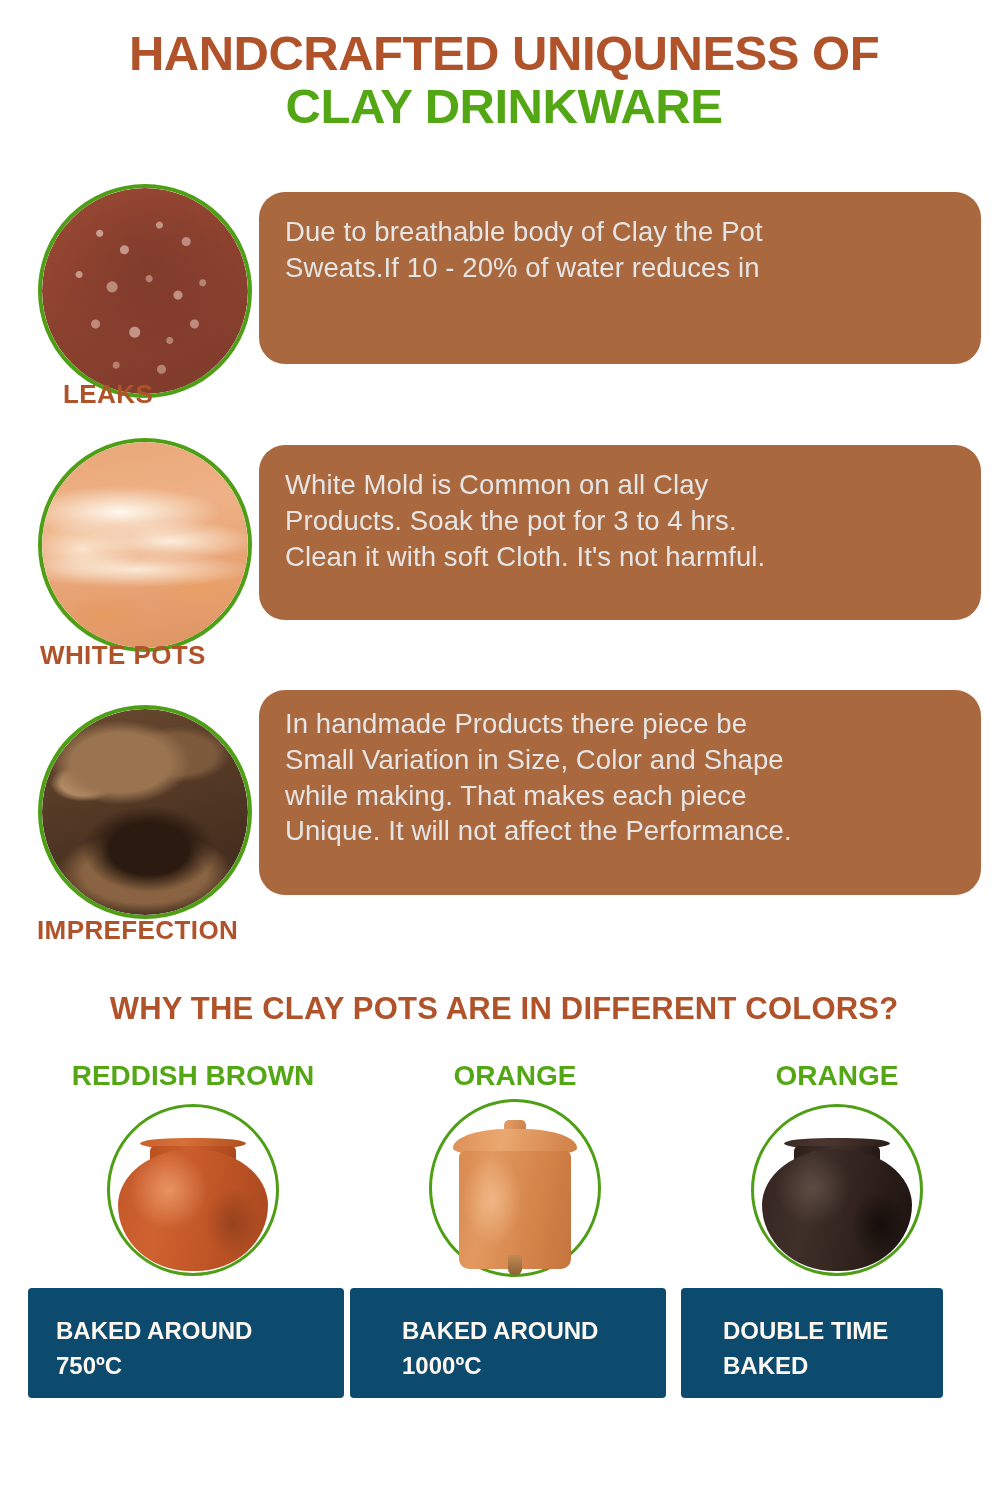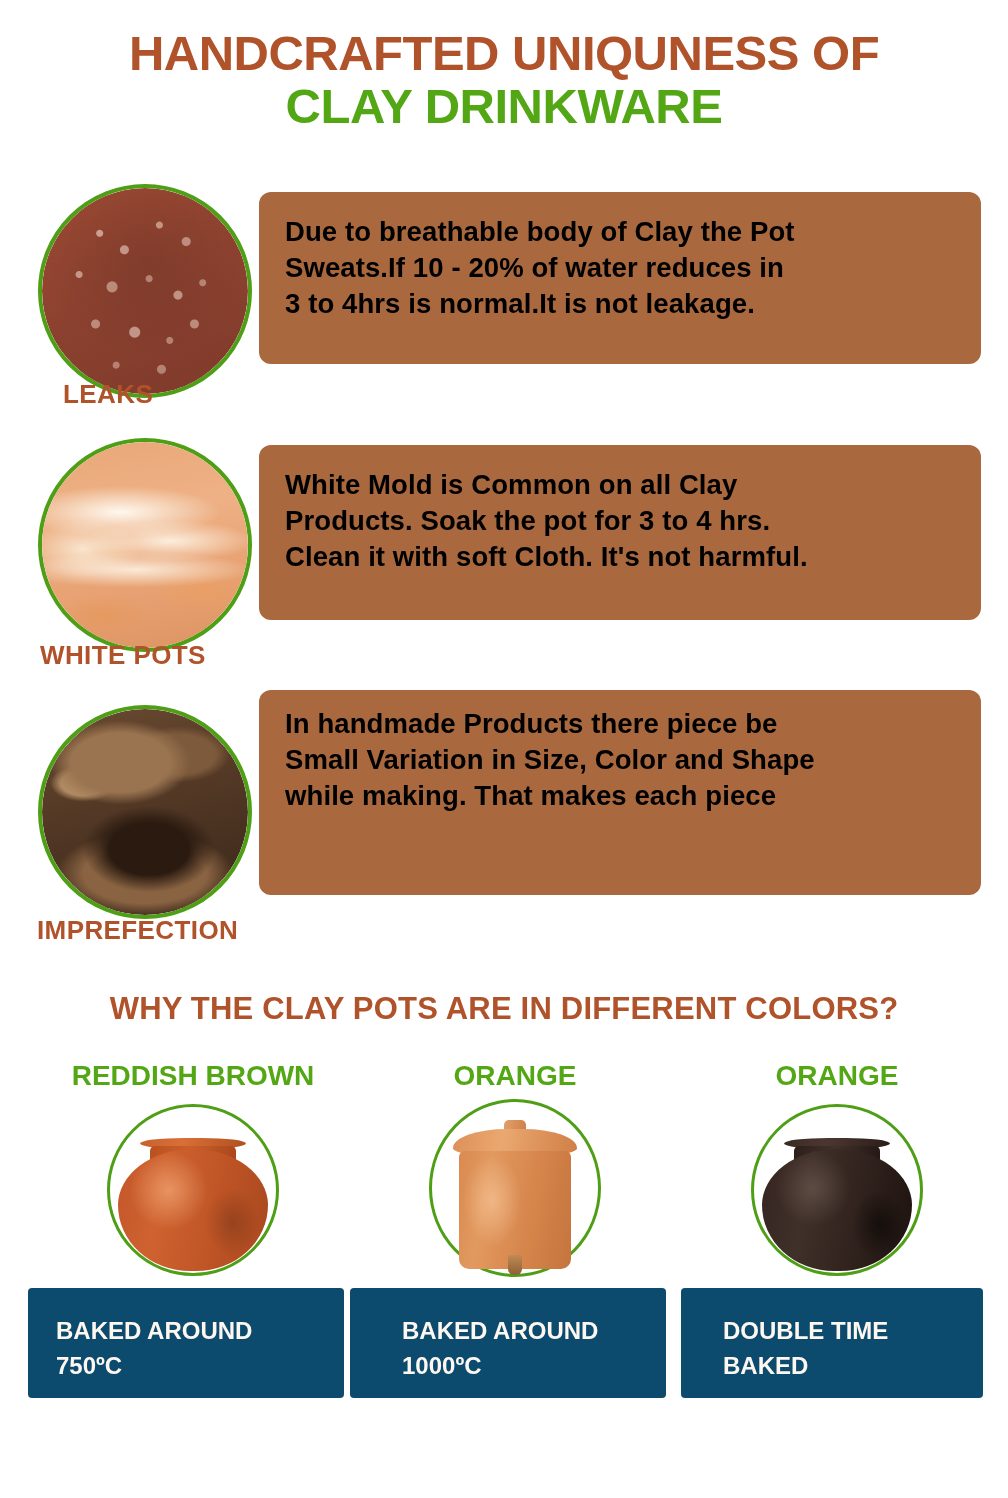--- a/index.html
+++ b/index.html
@@ -82,23 +82,23 @@
     color:#b0522a;
     font-weight:bold;
     font-size:26px;
     letter-spacing:0.4px;
     white-space:nowrap;
   }
 
   .text-card {
     position:absolute;
     background:#a9683e;
-    border-radius:12px;
-    color:#000000;
-    font-weight:bold;
+    border-radius:26px;
+    color:#e5e5e5;
+    font-weight:normal;
     padding:22px 26px;
     line-height:1.30;
     letter-spacing:0.1px;
   }
   .text-card p { font-size:27.5px; }
 
   
   .section-heading {
     position:absolute;
     top:991px; left:0; width:1008px;
@@ -203,21 +203,20 @@
   </div>
 
   <div class="circle-photo" style="left:38px; top:184px; width:214px; height:214px;">
     <div class="circle-inner tex-leaks"></div>
   </div>
   <div class="circle-label" style="left:63px; top:379px;">LEAKS</div>
 
   <div class="text-card" style="left:259px; top:192px; width:722px; height:172px;">
     <p>Due to breathable body of Clay the Pot</p>
     <p>Sweats.If 10 - 20% of water reduces in</p>
-    <p>3 to 4hrs is normal.It is not leakage.</p>
   </div>
 
   <div class="circle-photo" style="left:38px; top:438px; width:214px; height:214px;">
     <div class="circle-inner tex-mold"></div>
   </div>
   <div class="circle-label" style="left:40px; top:640px;">WHITE POTS</div>
 
   <div class="text-card" style="left:259px; top:445px; width:722px; height:175px;">
     <p>White Mold is Common on all Clay</p>
     <p>Products. Soak the pot for 3 to 4 hrs.</p>
@@ -226,20 +225,21 @@
 
   <div class="circle-photo" style="left:38px; top:705px; width:214px; height:214px;">
     <div class="circle-inner tex-wheel"></div>
   </div>
   <div class="circle-label" style="left:37px; top:915px;">IMPREFECTION</div>
 
   <div class="text-card" style="left:259px; top:690px; width:722px; height:205px; padding-top:16px;">
     <p>In handmade Products there piece be</p>
     <p>Small Variation in Size, Color and Shape</p>
     <p>while making. That makes each piece</p>
+    <p>Unique. It will not affect the Performance.</p>
   </div>
 
   <div class="section-heading">WHY THE CLAY POTS ARE IN DIFFERENT COLORS?</div>
 
   <div class="color-col reddish" style="left:28px; width:330px;">
     <div class="color-label">REDDISH BROWN</div>
     <div class="pot-wrap">
       <div class="pot-ring" style="width:172px; height:172px; margin-top:2px;"></div>
       <div class="pot-rim"></div>
       <div class="pot-neck"></div>
@@ -271,18 +271,18 @@
   <div class="caption-card" style="left:28px; top:1288px; width:316px; height:110px;">
     <div class="c-line">BAKED AROUND</div>
     <div class="c-line">750ºC</div>
   </div>
 
   <div class="caption-card" style="left:350px; top:1288px; width:316px; height:110px; padding-left:52px;">
     <div class="c-line">BAKED AROUND</div>
     <div class="c-line">1000ºC</div>
   </div>
 
-  <div class="caption-card" style="left:681px; top:1288px; width:302px; height:110px; padding-left:42px;">
+  <div class="caption-card" style="left:681px; top:1288px; width:262px; height:110px; padding-left:42px;">
     <div class="c-line">DOUBLE TIME</div>
     <div class="c-line">BAKED</div>
   </div>
 
 </div>
 
 </body></html>

